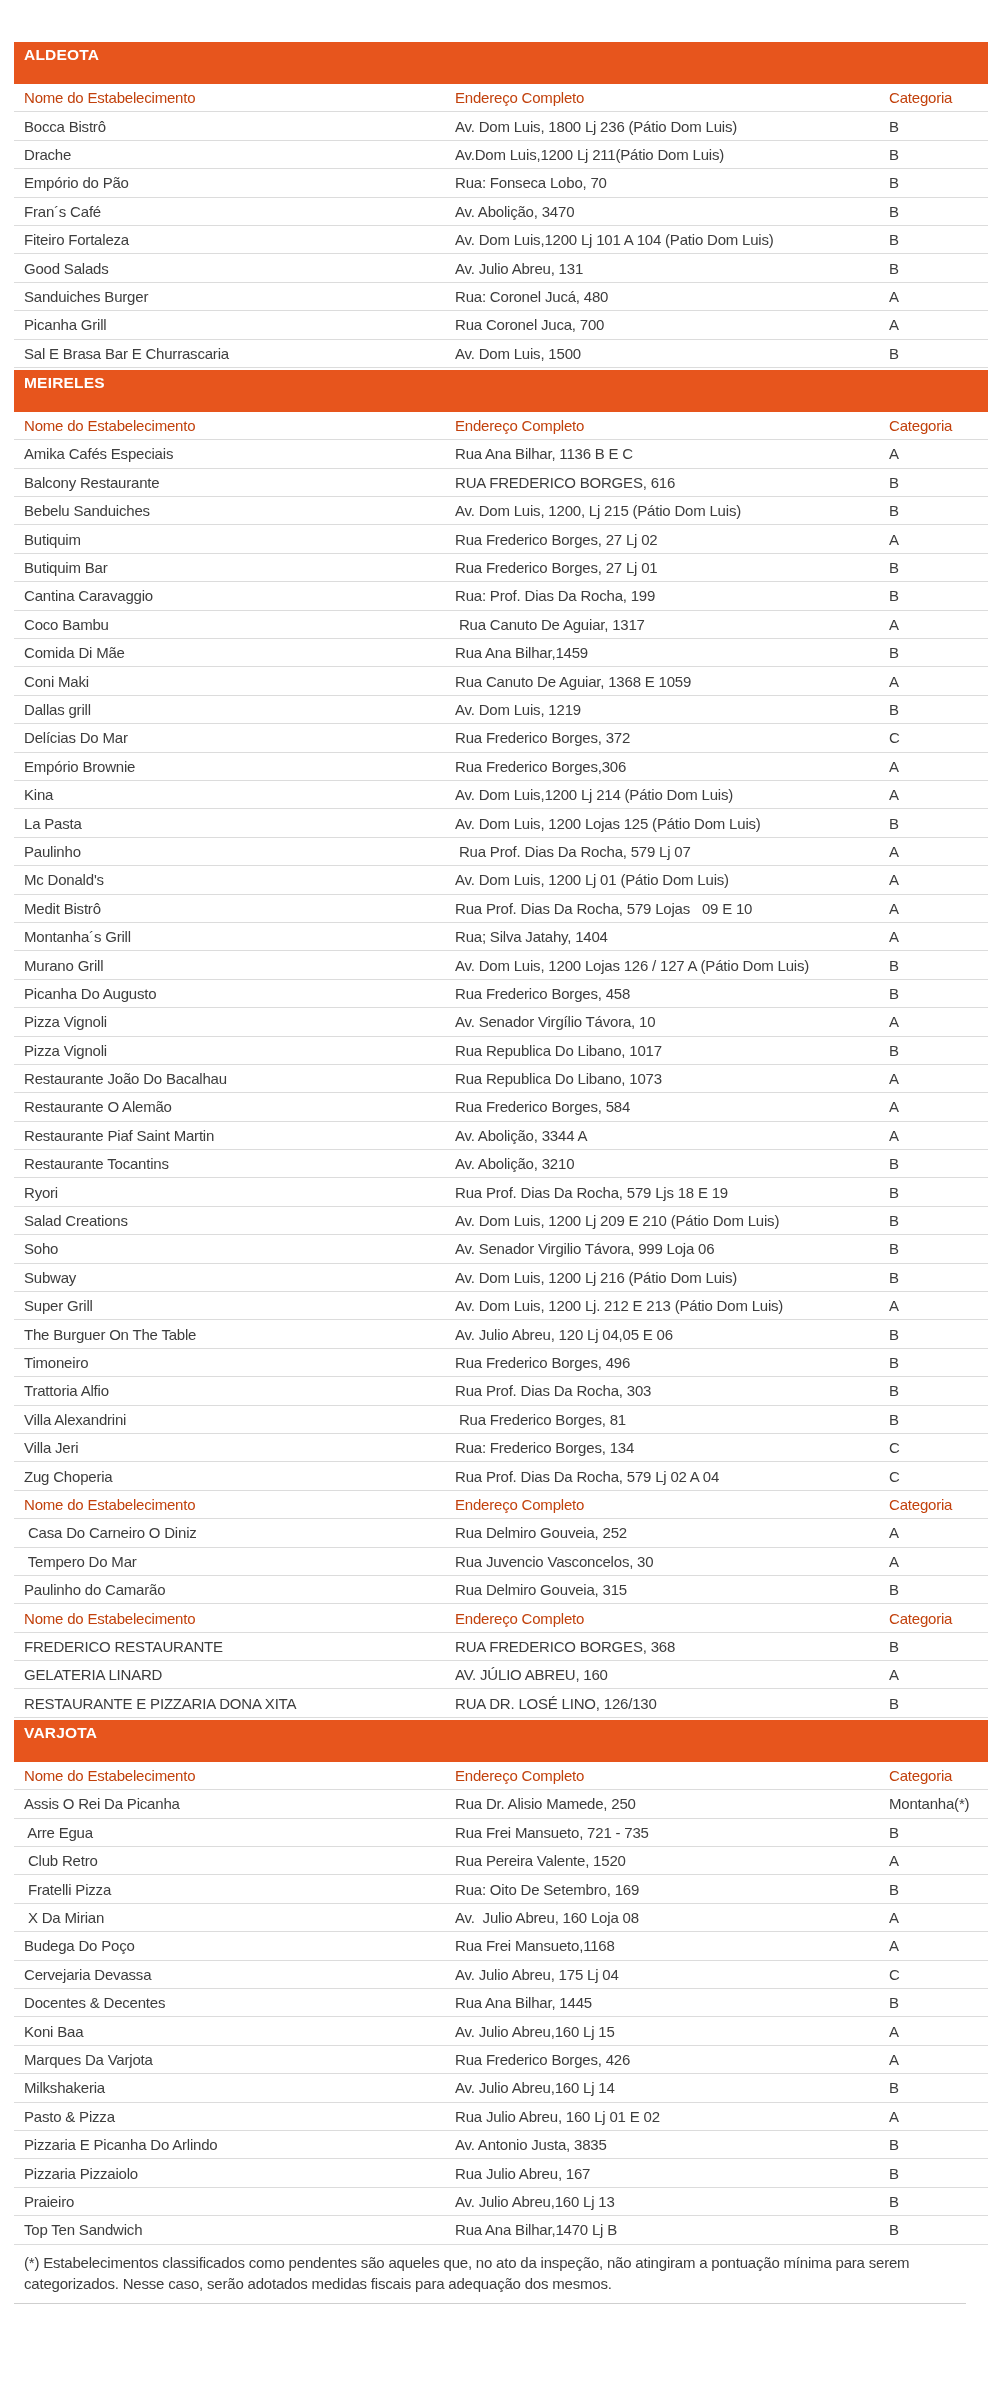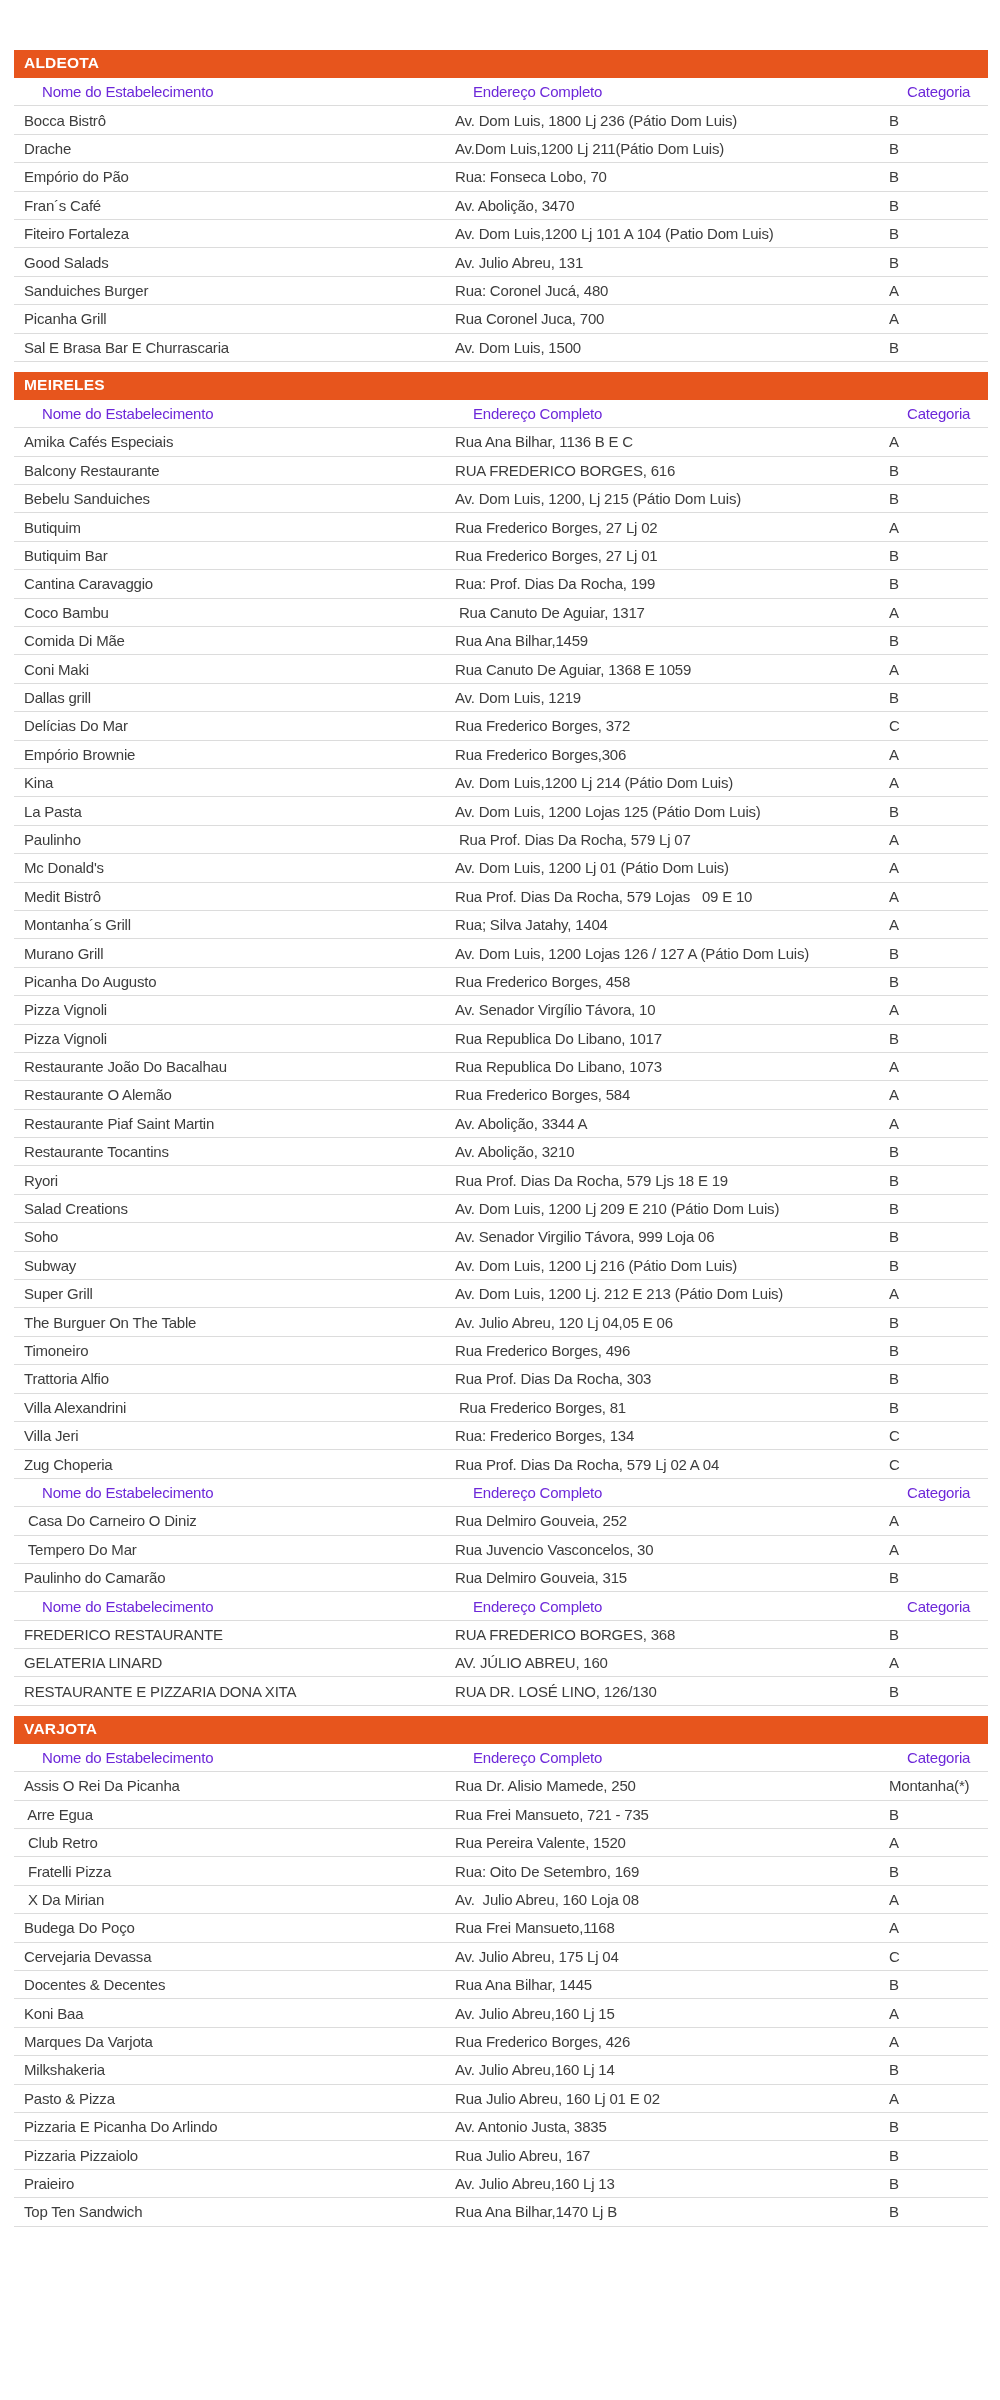--- a/index.html
+++ b/index.html
@@ -3,35 +3,35 @@
 <meta charset="utf-8">
 <style>
   html,body{margin:0;padding:0;background:#ffffff;}
   body{
     width:1000px;height:2400px;position:relative;
     font-family:"Liberation Sans","DejaVu Sans",sans-serif;
     -webkit-font-smoothing:antialiased;
   }
   .page{position:absolute;left:14px;top:40px;width:974px;}
   .band{
-    height:28px;line-height:25px;margin-top:10px;
+    height:42px;line-height:25px;margin-top:2px;
     background:var(--accent,#E7551D);color:#ffffff;
     font-size:15.5px;font-weight:bold;letter-spacing:.2px;
     padding-left:10px;box-sizing:border-box;
     text-transform:uppercase;
   }
   .row{
     display:grid;grid-template-columns:431px 434px 1fr;
     height:28.4px;box-sizing:border-box;align-items:center;
     border-bottom:1px solid #dcdcdc;
     padding-left:10px;
     font-size:15px;letter-spacing:-0.2px;color:#3d3d3d;
     white-space:pre;overflow:hidden;
   }
-  .row.head .cell{color:#6d28d9;margin-left:18px;}
+  .row.head .cell{color:#c2410c;}
   .cell{overflow:hidden;text-overflow:clip;}
   .footnote{
     padding:7px 12px 9px 10px;
     border-bottom:1px solid #cfcfcf;
     font-size:15px;line-height:21px;letter-spacing:-0.2px;color:#3d3d3d;
     max-width:952px;box-sizing:border-box;
   }
 </style>
 </head>
 <body>
@@ -118,13 +118,14 @@
         <div class="row"><div class="cell">Koni Baa</div><div class="cell">Av. Julio Abreu,160 Lj 15</div><div class="cell">A</div></div>
         <div class="row"><div class="cell">Marques Da Varjota</div><div class="cell">Rua Frederico Borges, 426</div><div class="cell">A</div></div>
         <div class="row"><div class="cell">Milkshakeria</div><div class="cell">Av. Julio Abreu,160 Lj 14</div><div class="cell">B</div></div>
         <div class="row"><div class="cell">Pasto &amp; Pizza</div><div class="cell">Rua Julio Abreu, 160 Lj 01 E 02</div><div class="cell">A</div></div>
         <div class="row"><div class="cell">Pizzaria E Picanha Do Arlindo</div><div class="cell">Av. Antonio Justa, 3835</div><div class="cell">B</div></div>
         <div class="row"><div class="cell">Pizzaria Pizzaiolo</div><div class="cell">Rua Julio Abreu, 167</div><div class="cell">B</div></div>
         <div class="row"><div class="cell">Praieiro</div><div class="cell">Av. Julio Abreu,160 Lj 13</div><div class="cell">B</div></div>
         <div class="row"><div class="cell">Top Ten Sandwich</div><div class="cell">Rua Ana Bilhar,1470 Lj B</div><div class="cell">B</div></div>
       </section>
     </div>
+  <div class="footnote">(*) Estabelecimentos classificados como pendentes são aqueles que, no ato da inspeção, não atingiram a pontuação mínima para serem categorizados. Nesse caso, serão adotados medidas fiscais para adequação dos mesmos.</div>
 </div>
 
 </body></html>

